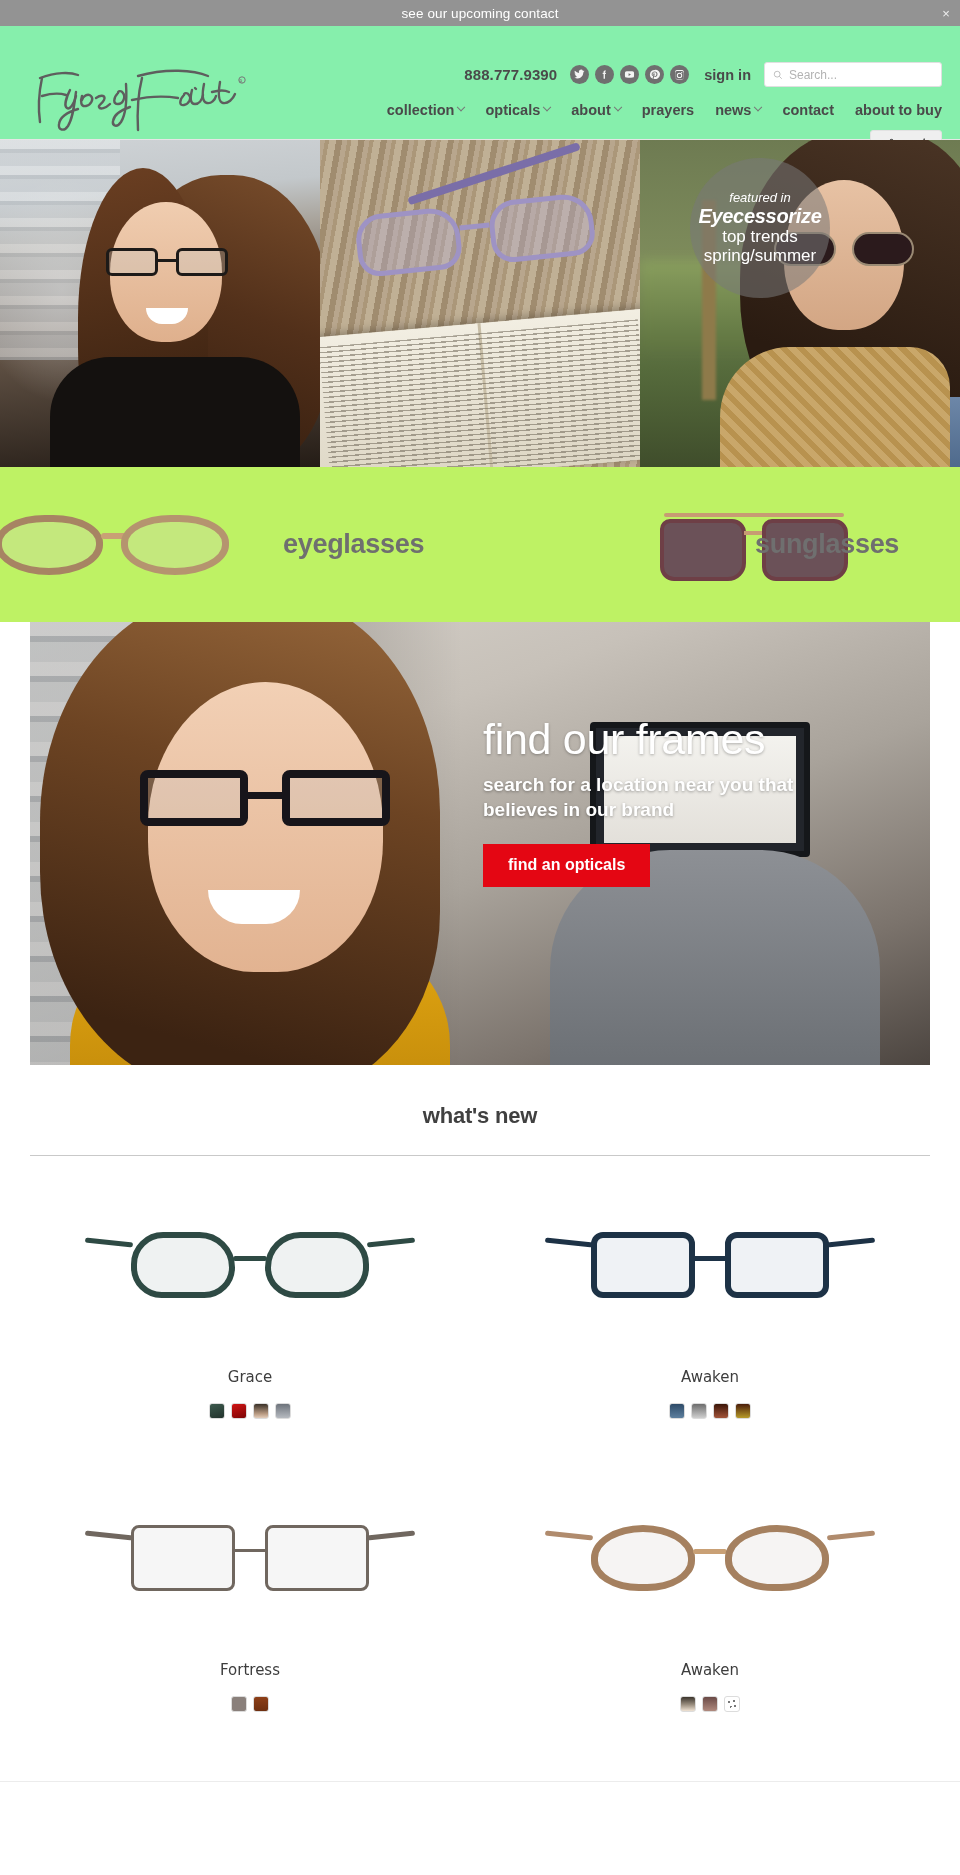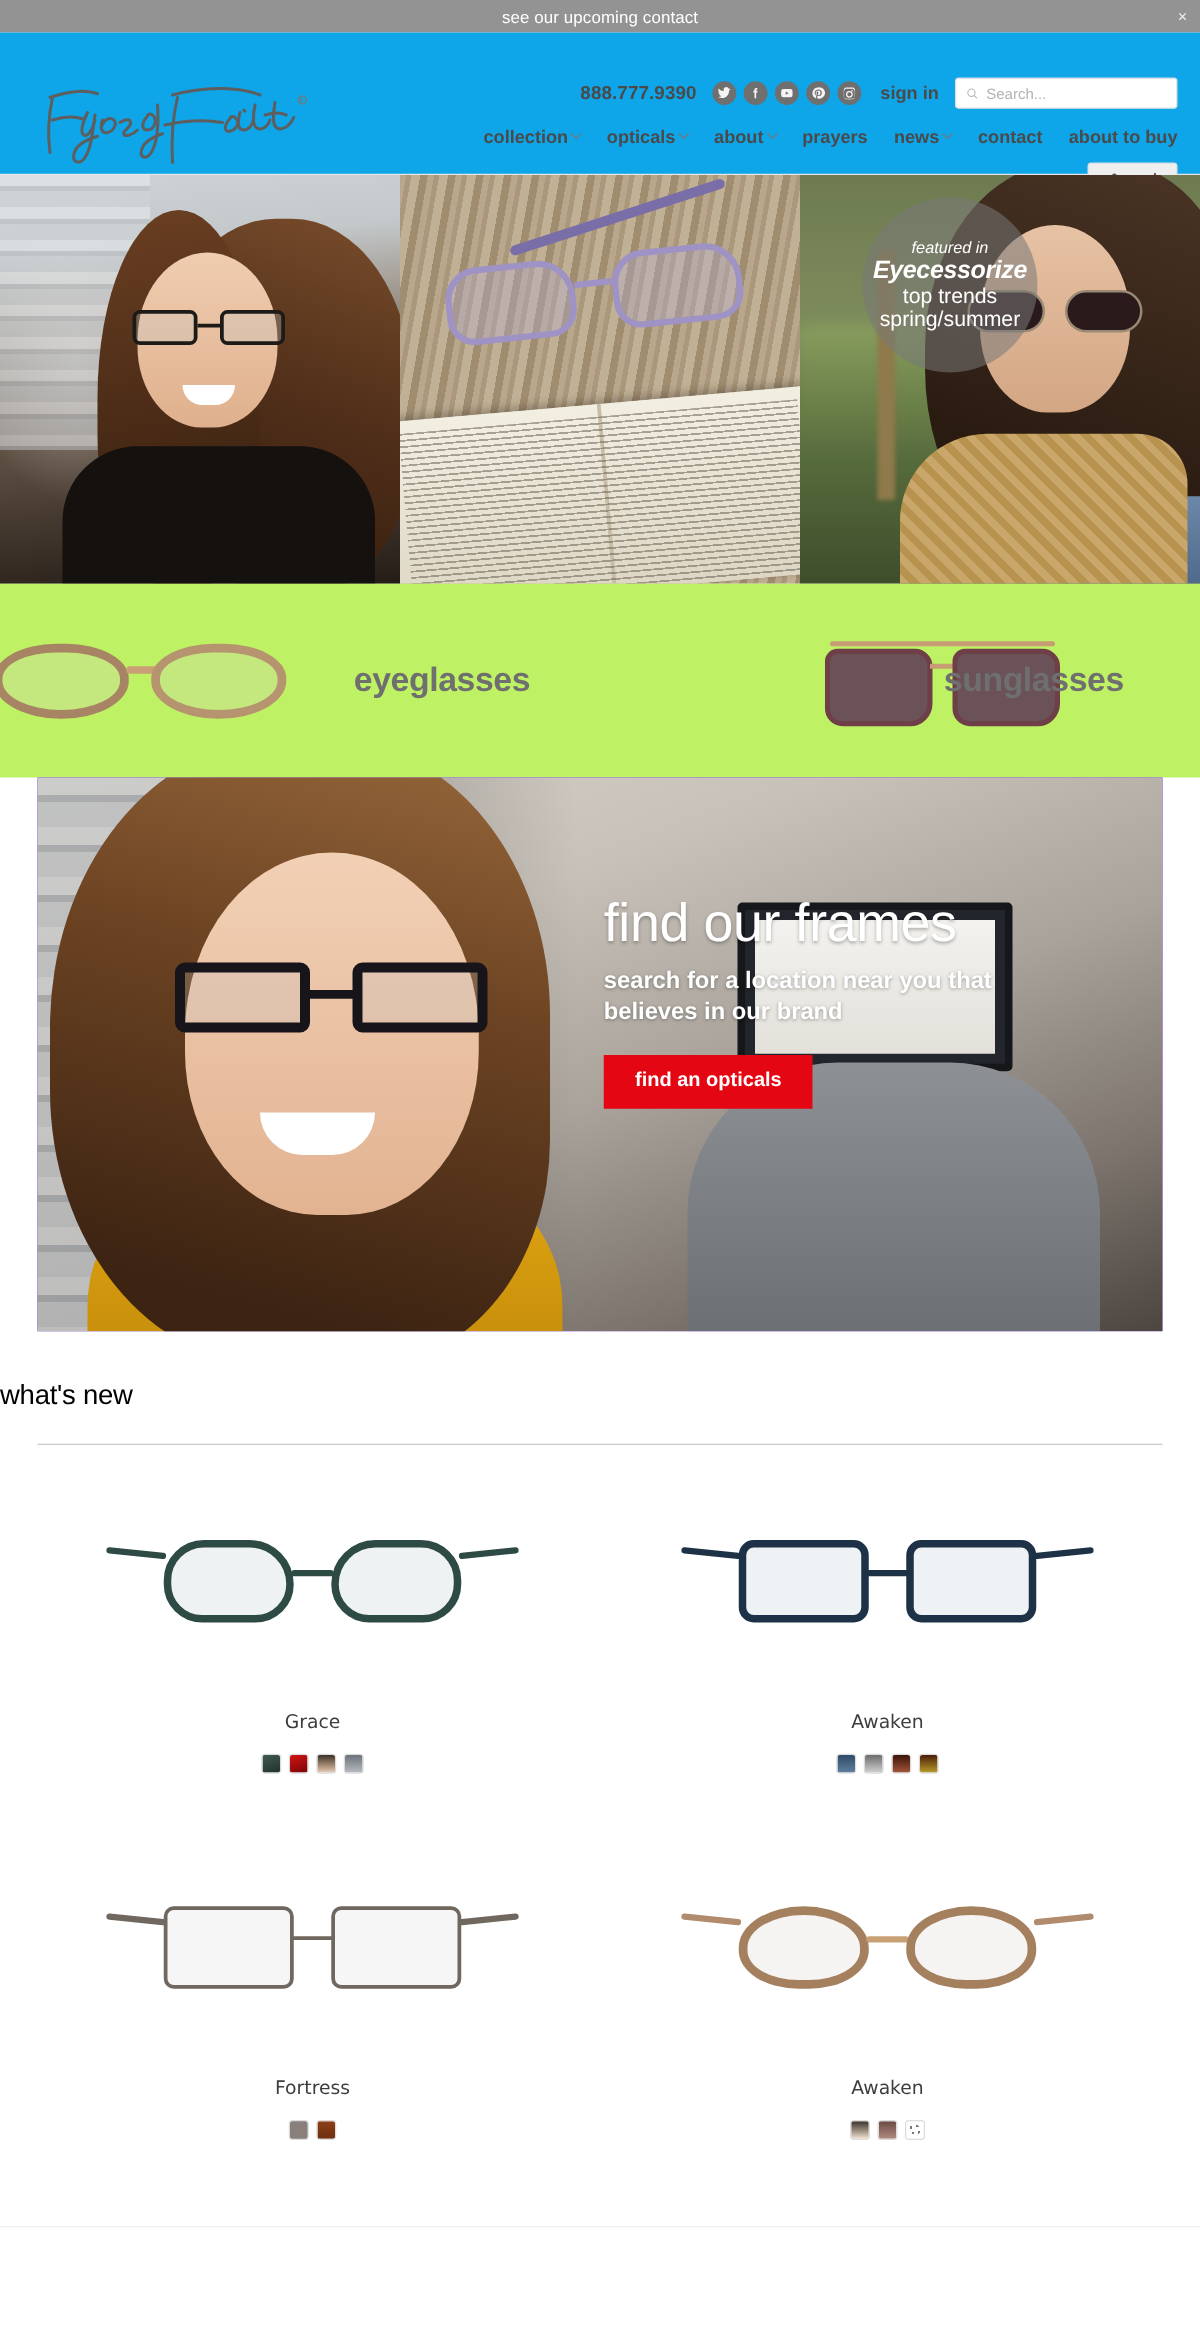--- a/index.html
+++ b/index.html
@@ -29,21 +29,21 @@
     right: 10px; top: 50%;
     transform: translateY(-50%);
     font-size: 13px;
     color: #efefef;
     cursor: pointer;
     line-height: 1;
   }
 
   
   .header {
-    background: #0ea5e9;
+    background: #86efac;
     border-bottom: 1px solid #e6e6e6;
     height: 114px;
     position: relative;
     padding: 0 18px;
   }
   .logo {
     position: absolute;
     left: 26px; top: 36px;
     width: 225px; height: 74px;
   }
@@ -254,21 +254,21 @@
   .sunart .lens.l { left: 2px; } .sunart .lens.r { left: 104px; }
   .sunart .bar { position: absolute; left: 6px; top: 10px; width: 180px; height: 4px; background: #c79b73; border-radius: 2px; }
   .sunart .bridge { position: absolute; left: 86px; top: 28px; width: 22px; height: 4px; background: #c79b73; }
 
   
   .frames-wrap { padding: 0 30px; }
   .frames {
     position: relative;
     height: 443px;
     overflow: hidden;
-    background: #6d28d9;
+    background: #4d7c0f;
   }
   .fr-bg { position: absolute; inset: 0;
     background:
       linear-gradient(90deg, rgba(0,0,0,.28) 0 22%, rgba(0,0,0,0) 48%),
       linear-gradient(160deg,#d9d4cd 0%, #c7c1b9 30%, #a9a39b 55%, #7b736c 80%, #4c4540 100%);
   }
   .fr-shelf { position:absolute; left:0; top:0; width:140px; height:443px; opacity:.6;
     background: repeating-linear-gradient(180deg,#eceef0 0 14px,#b3b9bf 14px 20px,#d9dde0 20px 40px); }
   .fr-tv { position:absolute; left:560px; top:100px; width:220px; height:135px; background:#22252b; border:6px solid #15171a; border-radius:4px; }
   .fr-tv::after { content:''; position:absolute; inset:8px; background: linear-gradient(180deg,#f3f2ee,#e3e0da); }
@@ -310,23 +310,24 @@
     color: #fff;
     font-size: 16px;
     font-weight: bold;
     cursor: pointer;
     border: 0;
     font-family: "Liberation Sans", sans-serif;
   }
 
   
   .whatsnew {
+    text-align: center;
     font-size: 22px;
-    font-weight: normal;
-    color: #000000;
+    font-weight: bold;
+    color: #404040;
     letter-spacing: -.2px;
     margin-top: 38px;
   }
   .rule { height:1px; background:#c9c9c9; margin: 26px 30px 0 30px; }
 
   .grid {
     display: grid;
     grid-template-columns: 1fr 1fr;
     padding: 0 20px;
   }

